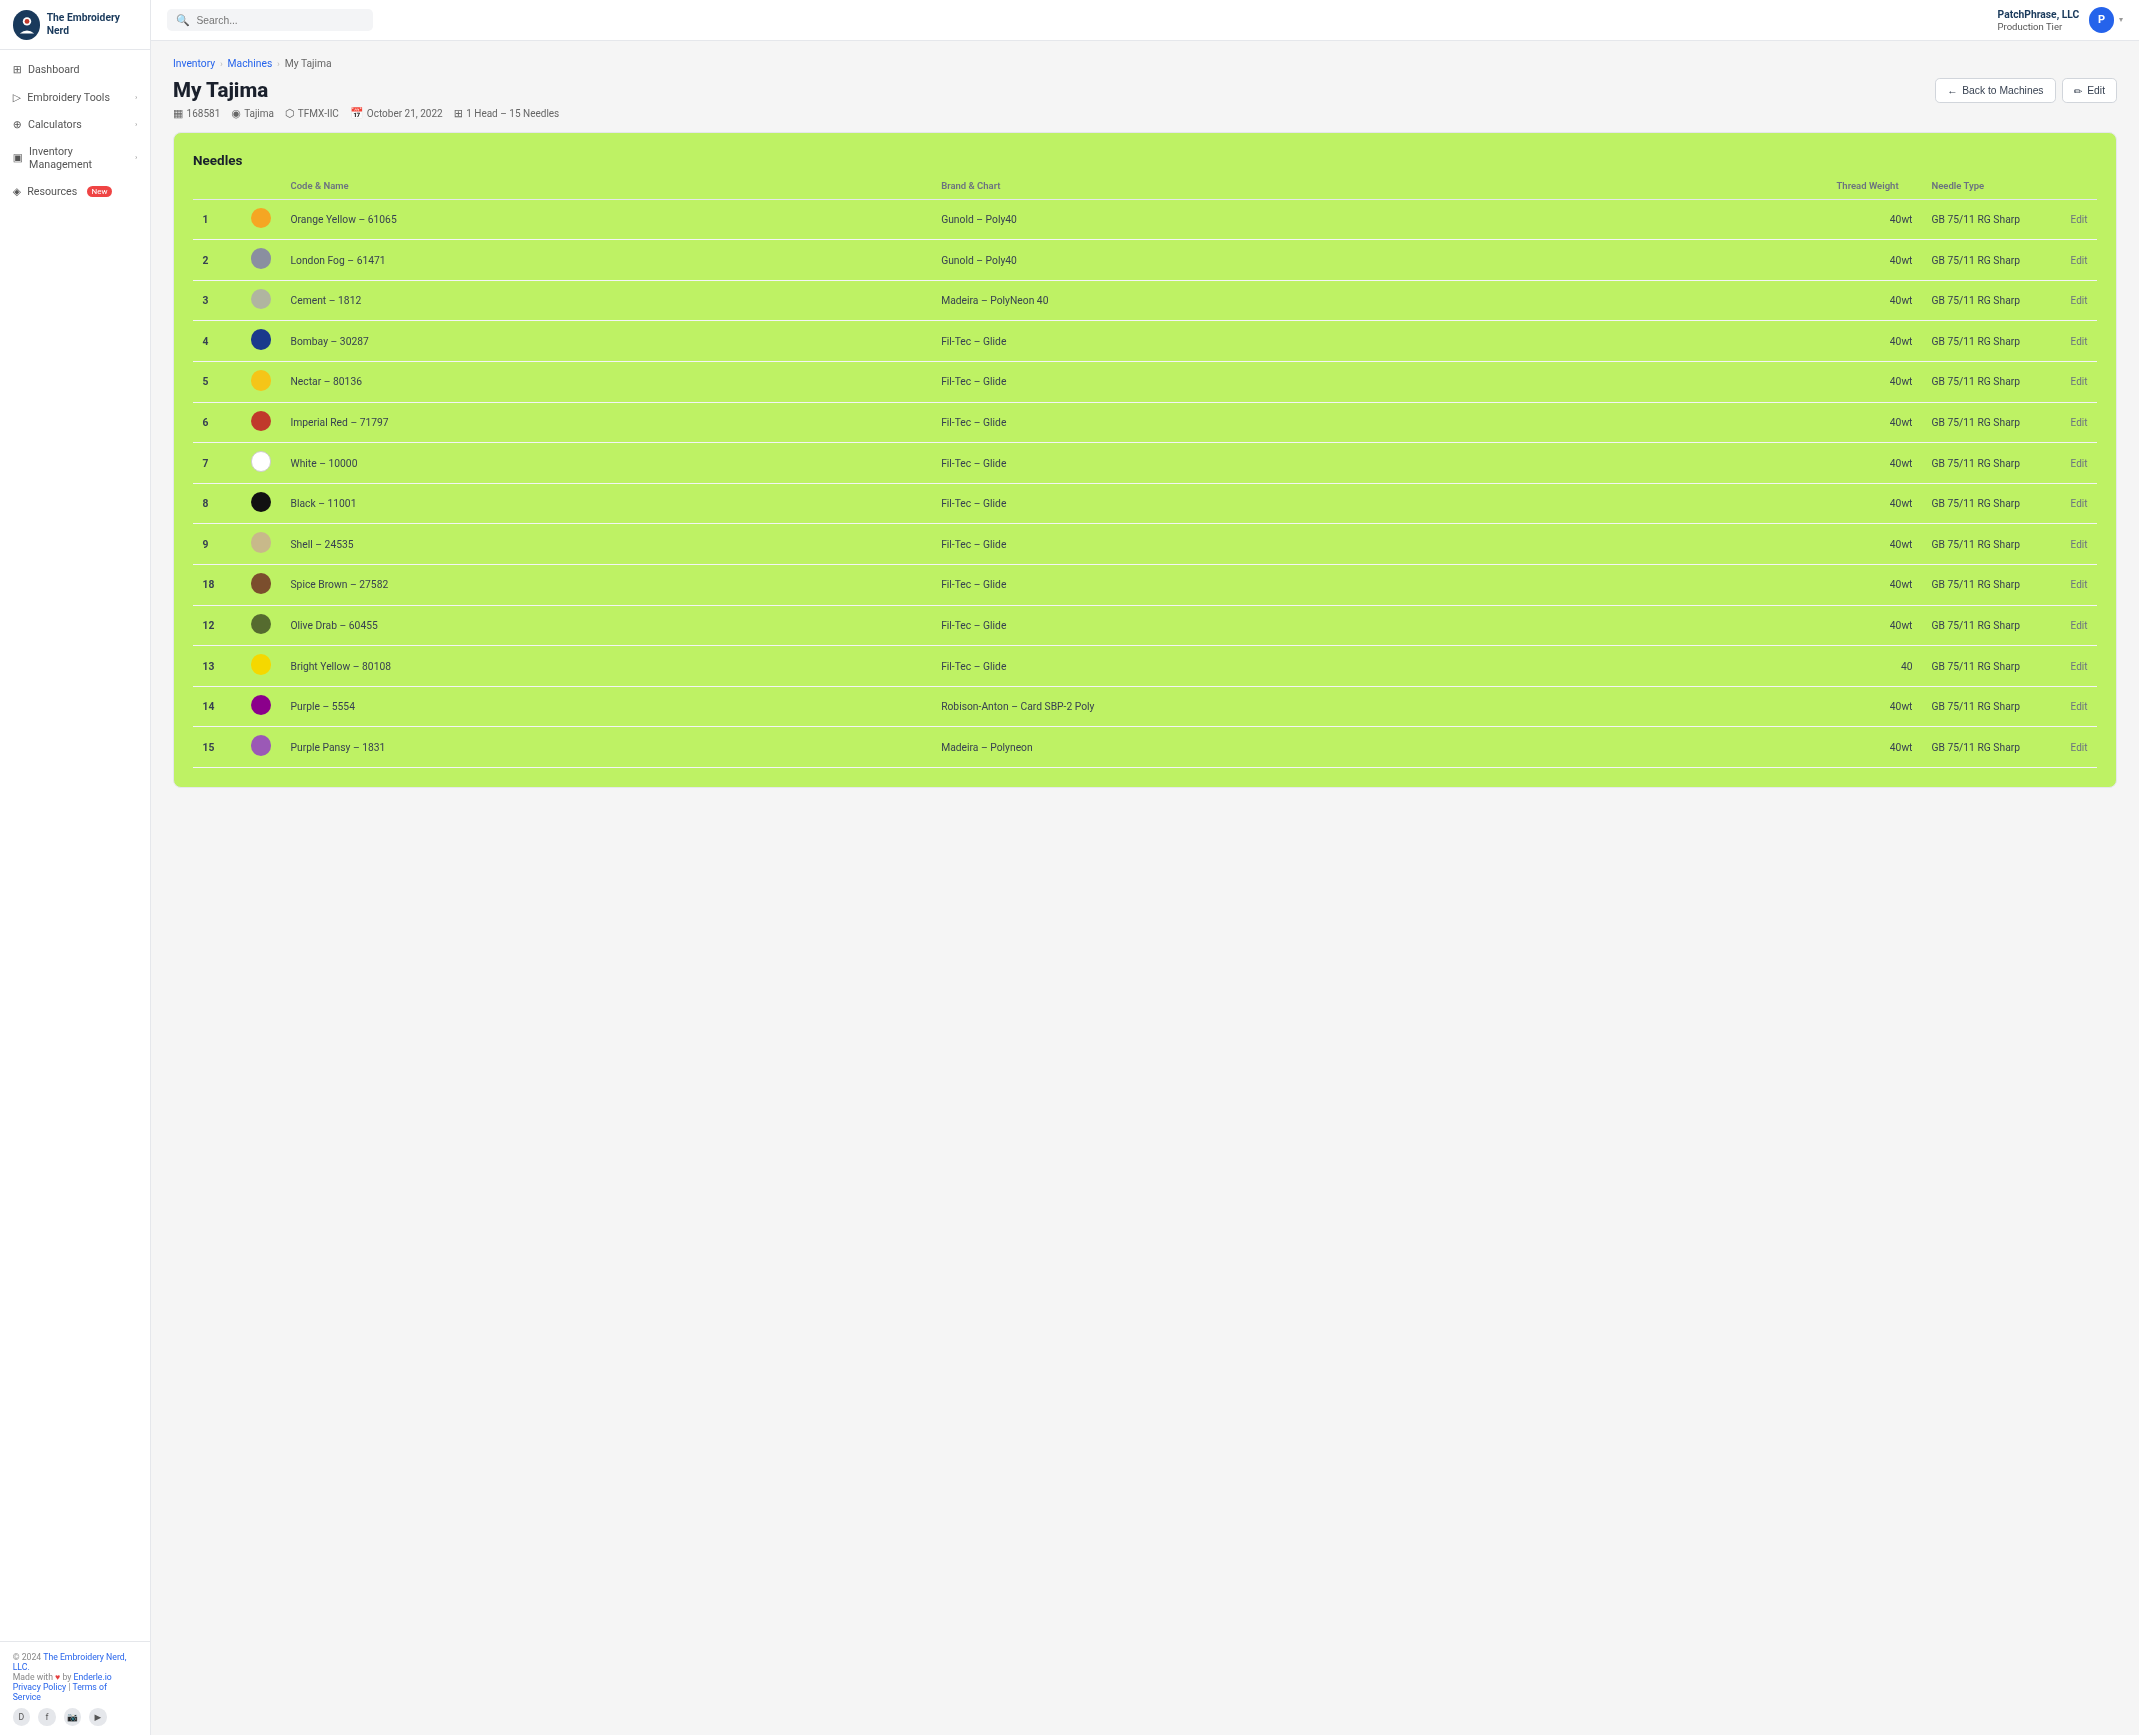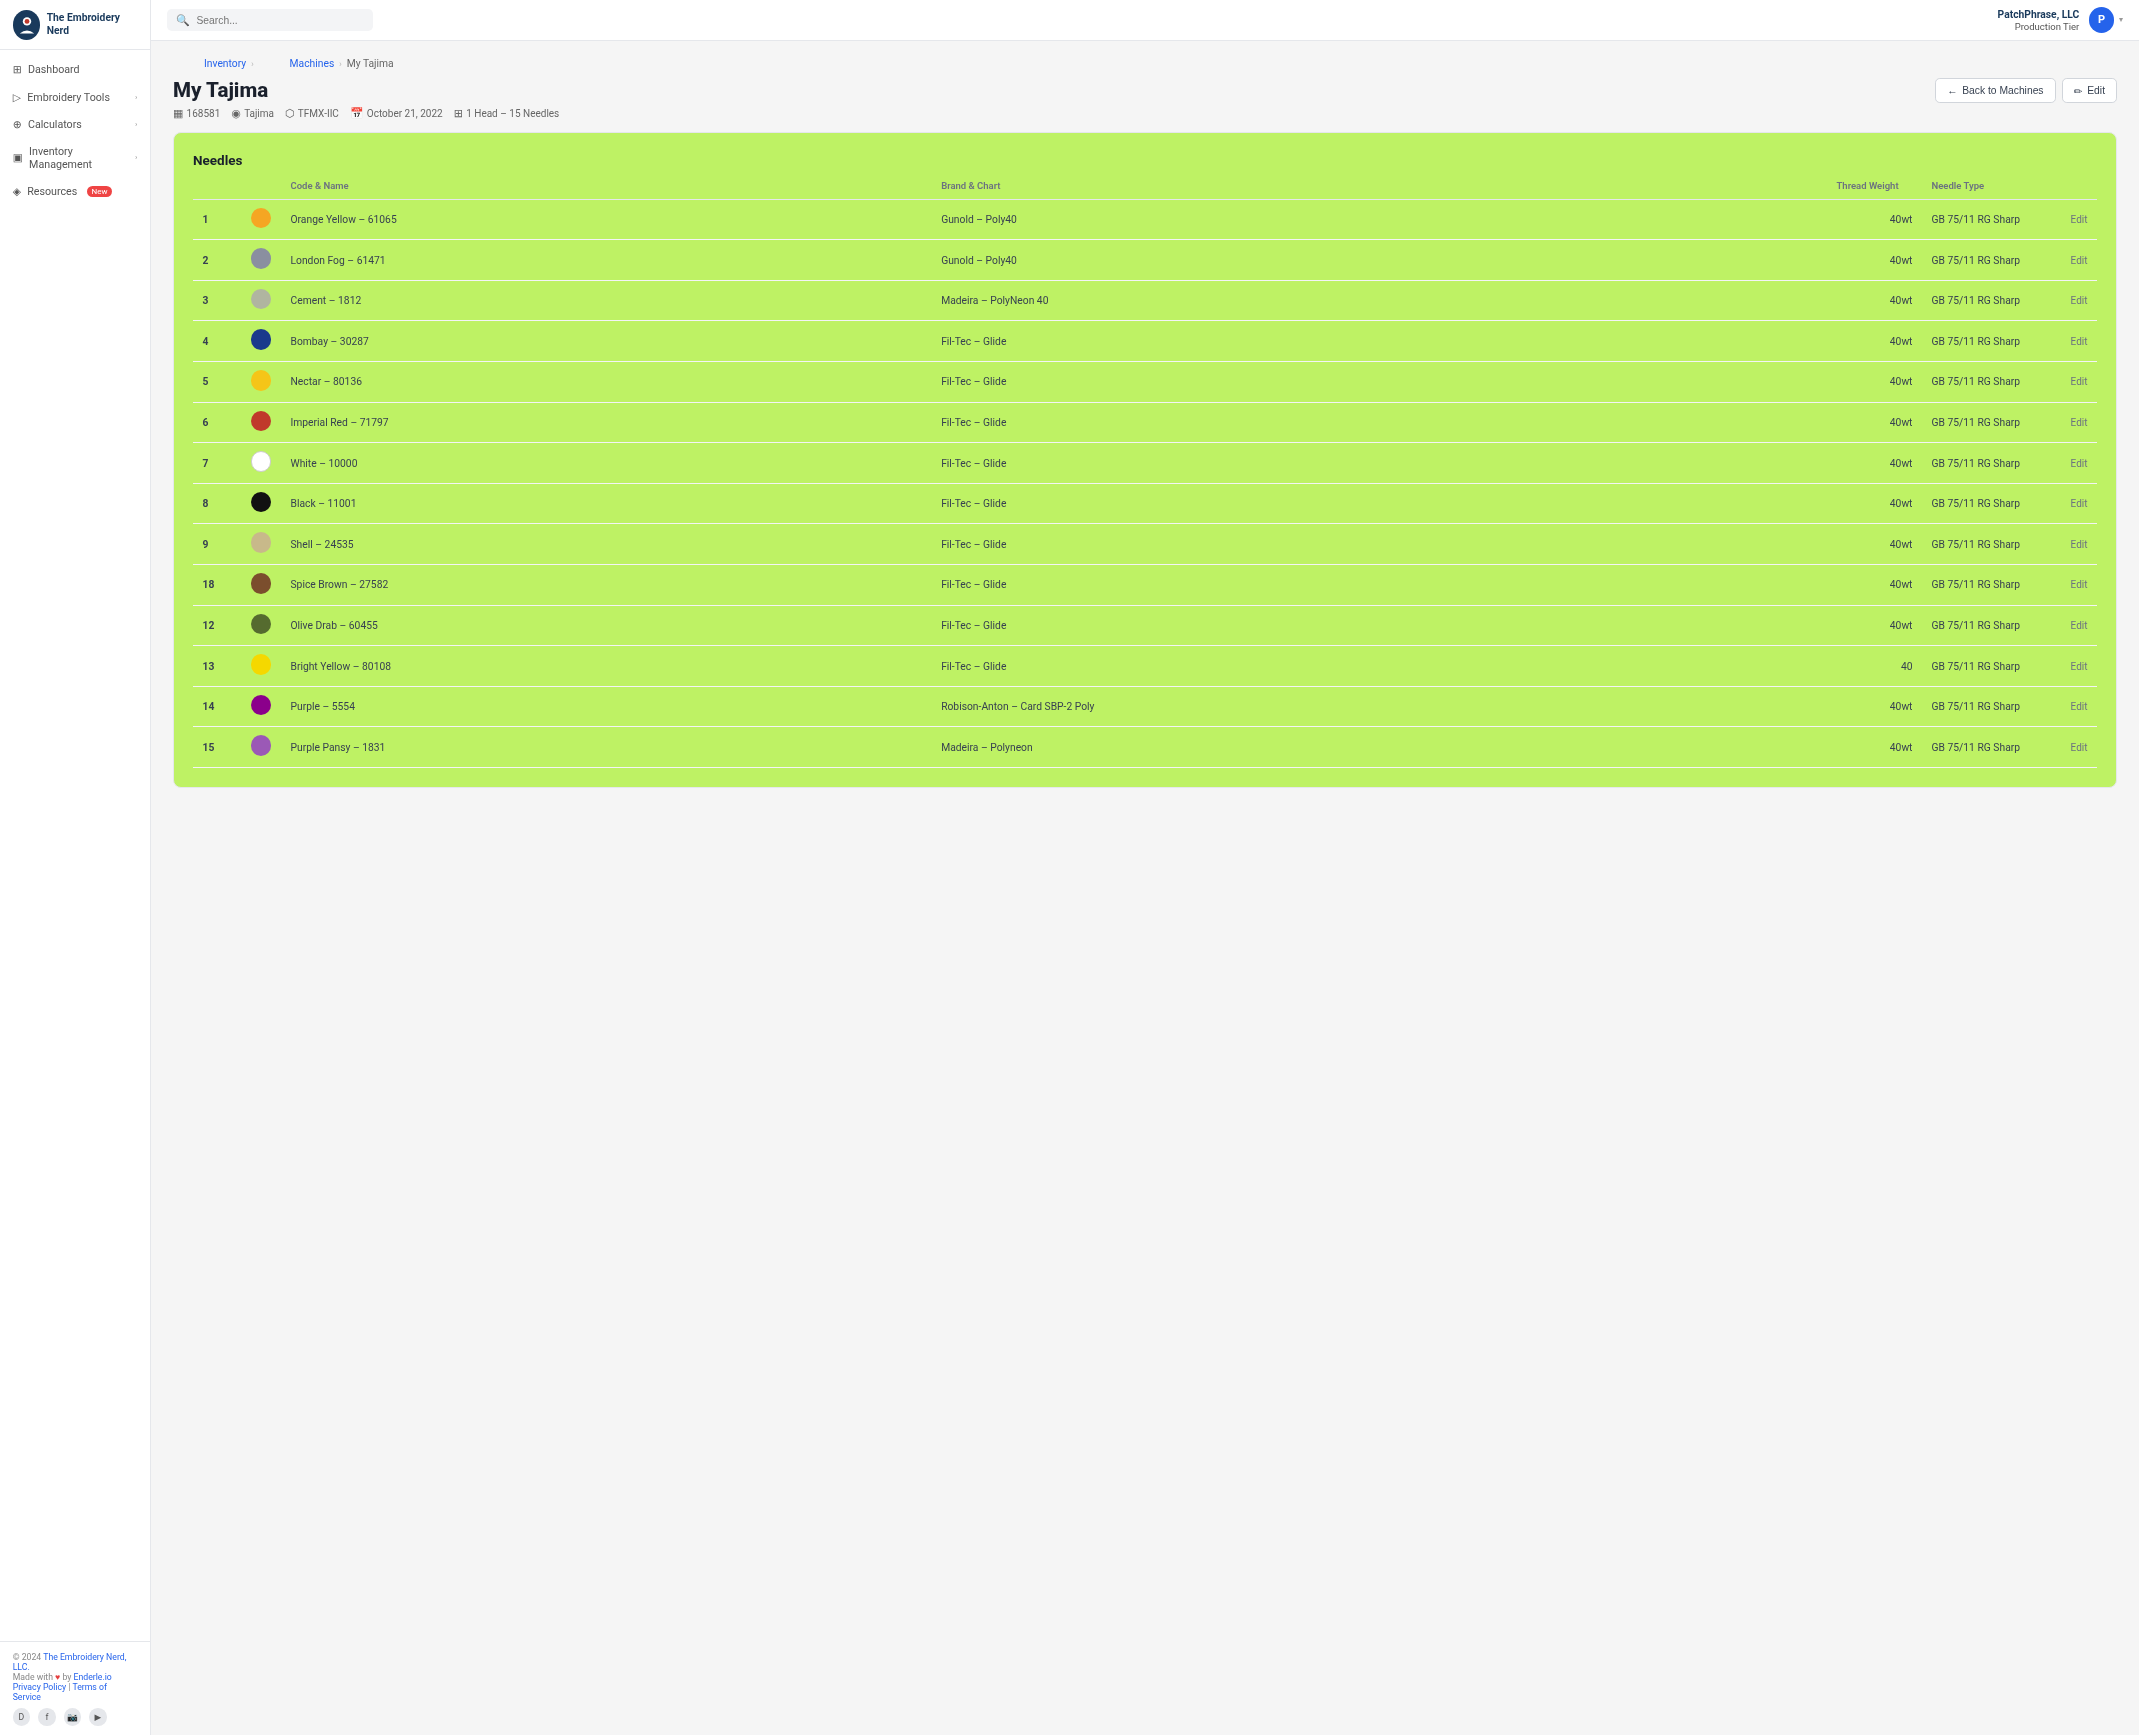--- a/index.html
+++ b/index.html
@@ -25,29 +25,29 @@
     .social-icon { width: 17.5px; height: 17.5px; border-radius: 50%; background: #e5e7eb; display: flex; align-items: center; justify-content: center; font-size: 8.7px; cursor: pointer; color: #555; }
 
     
     .main-content { flex: 1; display: flex; flex-direction: column; overflow: hidden; }
 
     
     .topbar { background: #fff; border-bottom: 0.8px solid #e5e7eb; padding: 0 16px; height: 41px; display: flex; align-items: center; justify-content: space-between; flex-shrink: 0; }
     .search-box { display: flex; align-items: center; gap: 6.3px; background: #f3f4f6; border-radius: 4.8px; padding: 4.8px 9.5px; width: 206px; }
     .search-box input { border: none; background: transparent; outline: none; font-size: 10.3px; color: #555; width: 100%; }
     .topbar-right { display: flex; align-items: center; gap: 9.5px; }
-    .company-info { text-align: right; font-size: 9.5px; color: #555; }
+    .company-info { text-align: left; font-size: 9.5px; color: #555; }
     .company-name { font-weight: 700; color: #1a3a5c; font-size: 10.3px; }
     .user-avatar { width: 25.4px; height: 25.4px; border-radius: 50%; background: #2563eb; color: #fff; display: flex; align-items: center; justify-content: center; font-weight: 700; font-size: 11px; }
     .user-btn { display: flex; align-items: center; gap: 4.8px; cursor: pointer; }
 
     
     .page-area { flex: 1; overflow-y: auto; padding: 16px 22px; }
     .breadcrumb { display: flex; align-items: center; gap: 4.8px; font-size: 10.3px; color: #666; margin-bottom: 8px; }
-    .breadcrumb a { color: #2563eb; text-decoration: none; cursor: pointer; margin-left: 31px; }
+    .breadcrumb a { color: #2563eb; text-decoration: none; cursor: pointer; }
     .breadcrumb .sep { color: #bbb; font-size: 9.5px; }
 
     .page-header { display: flex; align-items: flex-start; justify-content: space-between; margin-bottom: 12.7px; }
     .page-title { font-size: 20.6px; font-weight: 800; color: #1a202c; }
     .page-meta { display: flex; align-items: center; gap: 11px; margin-top: 4.8px; font-size: 10px; color: #666; }
     .meta-item { display: flex; align-items: center; gap: 3.2px; }
     .meta-icon { font-size: 11px; }
 
     .header-actions { display: flex; gap: 6.3px; }
     .btn-back { background: #fff; border: 0.8px solid #d1d5db; border-radius: 4.8px; padding: 5.6px 11px; font-size: 10.3px; cursor: pointer; color: #374151; font-weight: 500; display: flex; align-items: center; gap: 4.8px; }

